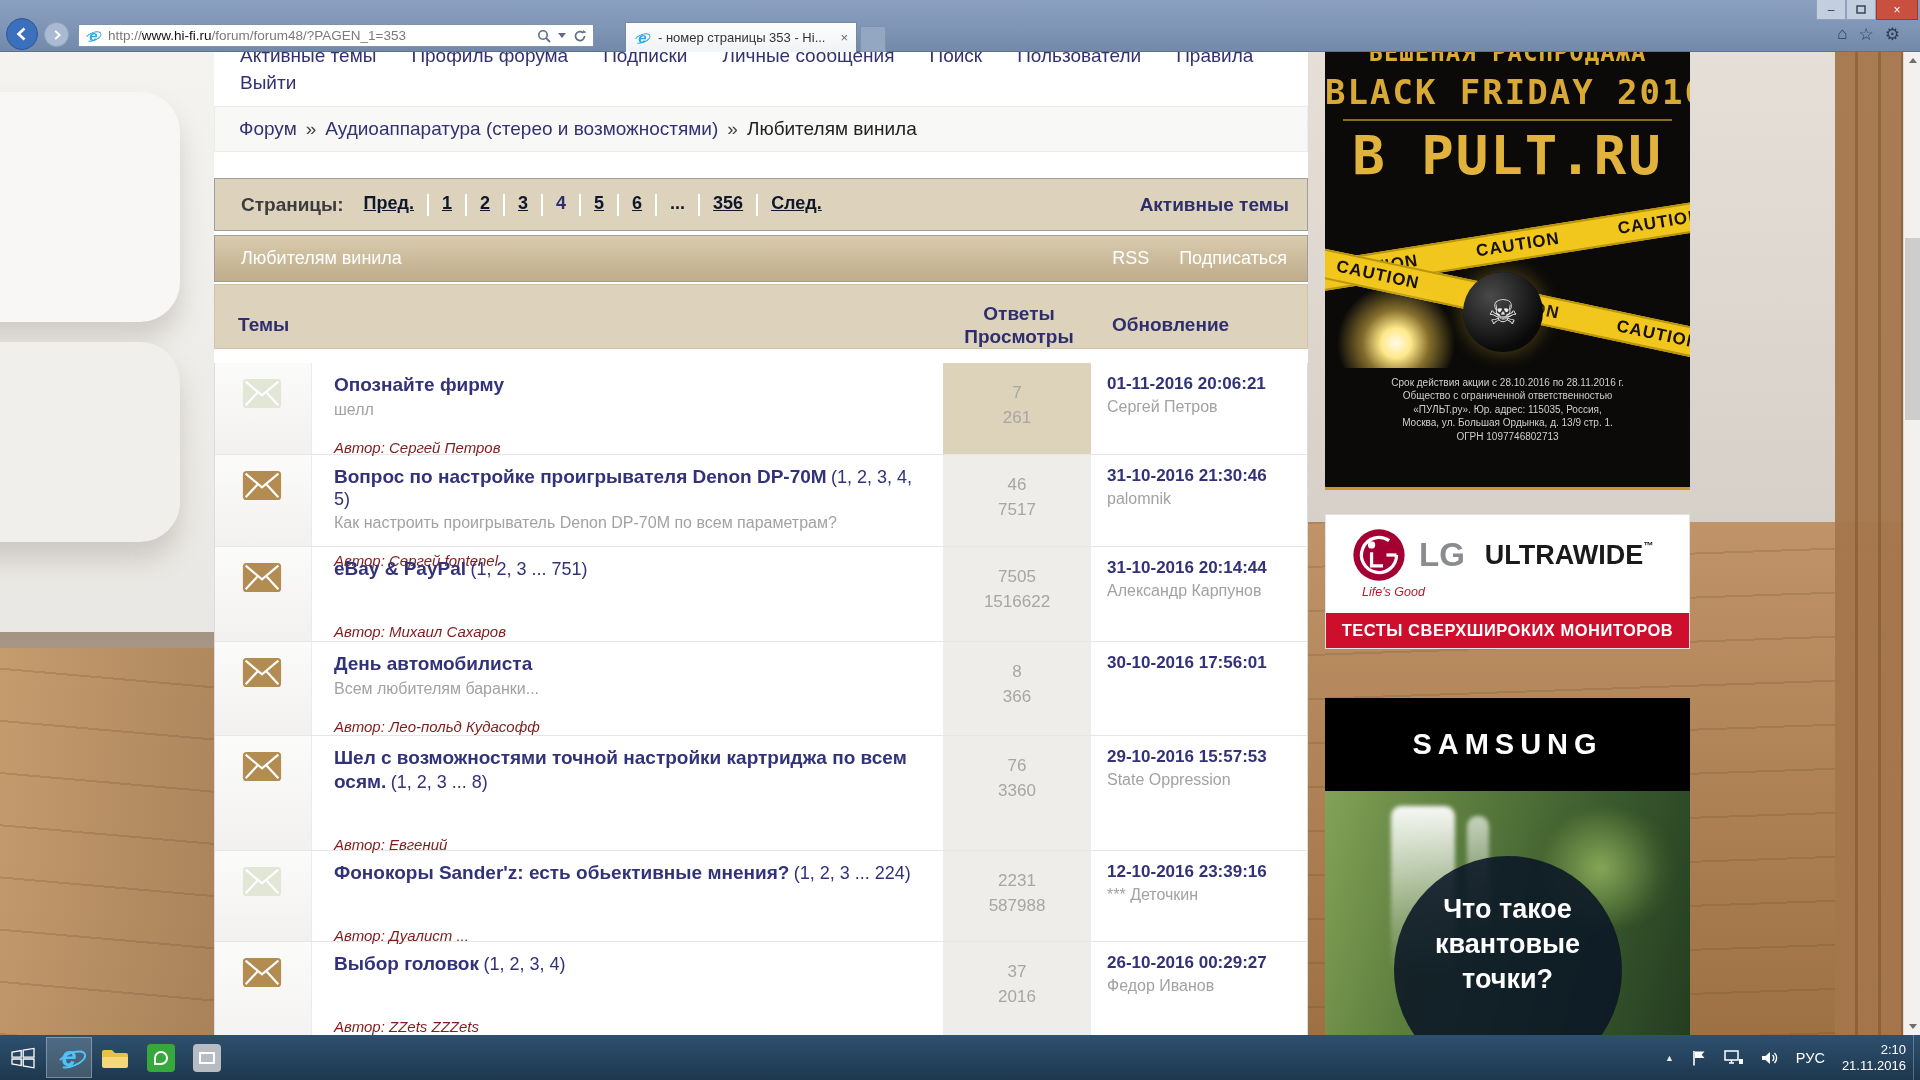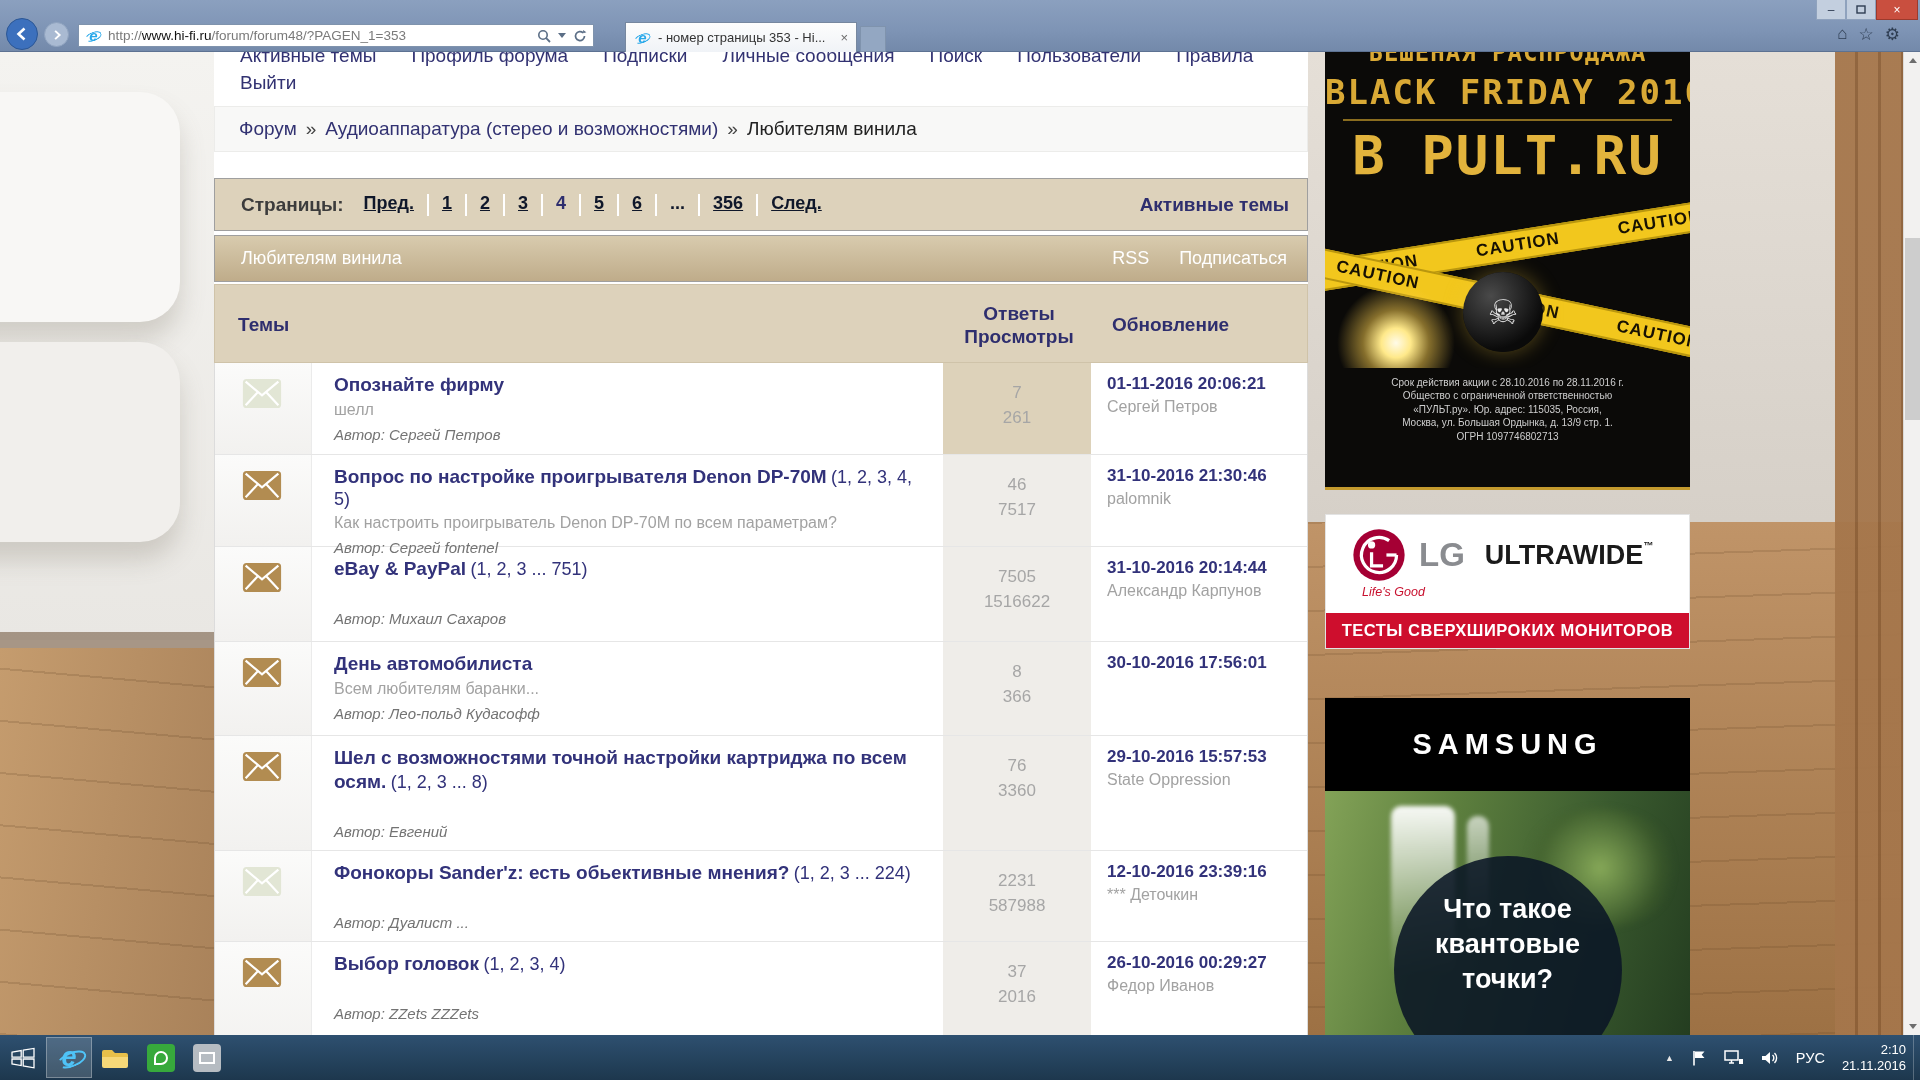--- a/index.html
+++ b/index.html
@@ -75,41 +75,41 @@
   .pag-item.dots { text-decoration:none; cursor:default; }
   .pag-sep { display:inline-block; width:2px; height:22px; background:#fff; margin:0 13px; vertical-align:middle; }
   .pag-right { margin-left:auto; font-size:19px; font-weight:bold; color:#2e2e6e; cursor:pointer; }
 
   .topicbar { position:absolute; left:0; top:183px; width:1094px; height:47px;
     background:linear-gradient(#d8cbae,#bfac8a); border:1px solid #9f9f9f;
     display:flex; align-items:center; padding:0 20px 0 26px; color:#fff; font-size:18px; }
   .tb-right { margin-left:auto; display:flex; gap:30px; }
   .tb-right span { color:#fff; cursor:pointer; }
 
-  .thead { position:absolute; left:0; top:232px; width:1094px; height:79px; background:#ddd2bb;
+  .thead { position:absolute; left:0; top:232px; width:1094px; height:65px; background:#ddd2bb;
     border:1px solid #cfc3a9; }
   .th { position:absolute; font-size:19px; font-weight:bold; color:#2e2e6e; }
   .th-topics { left:23px; top:29px; }
   .th-stats { left:730px; width:148px; top:17px; text-align:center; line-height:23px; }
   .th-upd { left:897px; top:29px; }
 
   .rows { position:absolute; left:0; top:311px; width:1094px; height:672px; overflow:hidden;
     border-left:1px solid #dcdcdc; border-right:1px solid #dcdcdc; }
   .row { display:flex; border-bottom:1px solid #e6e6e6; }
   .row.r0{height:92px}.row.r1{height:92px}.row.r2{height:95px}.row.r3{height:94px}
   .row.r4{height:115px}.row.r5{height:91px}.row.r6{height:120px}
   .cell-icon { width:97px; background:linear-gradient(#fbfbfa,#f2f1ef); border-right:1px solid #ebebeb; }
   .envelope { width:40px; height:31px; margin:15px 0 0 27px; display:block; }
   .envelope.gold { color:#b28c51; }
   .envelope.pale { color:#e2e6d5; }
   .cell-main { flex:1; padding:10px 18px 0 22px; }
   .t-title { font-size:19px; font-weight:bold; color:#32327a; text-decoration:none; line-height:24px; }
   .t-pages { font-size:18px; color:#32327a; }
   .subtitle { font-size:16px; color:#a2a2a2; min-height:24px; line-height:24px; margin-top:1px; }
-  .author { font-size:15px; font-style:italic; color:#737373; margin-top:4px; }
+  .author { font-size:15px; font-style:italic; color:#7f1d1d; margin-top:17px; }
   .cell-stats { width:148px; background:#efede9; text-align:center; padding-top:17px;
     font-size:17px; color:#a6a6a6; line-height:25px; }
   .cell-stats.hot { background:#ddd2ba; }
   .cell-update { width:216px; padding:11px 0 0 16px; }
   .u-date { font-size:17px; font-weight:bold; color:#32327a; }
   .u-user { font-size:16px; color:#a2a2a2; margin-top:4px; min-height:20px; }
 
   
   .ads { position:absolute; left:1325px; top:0; width:365px; }
   .ad { position:absolute; left:0; width:365px; cursor:pointer; }

